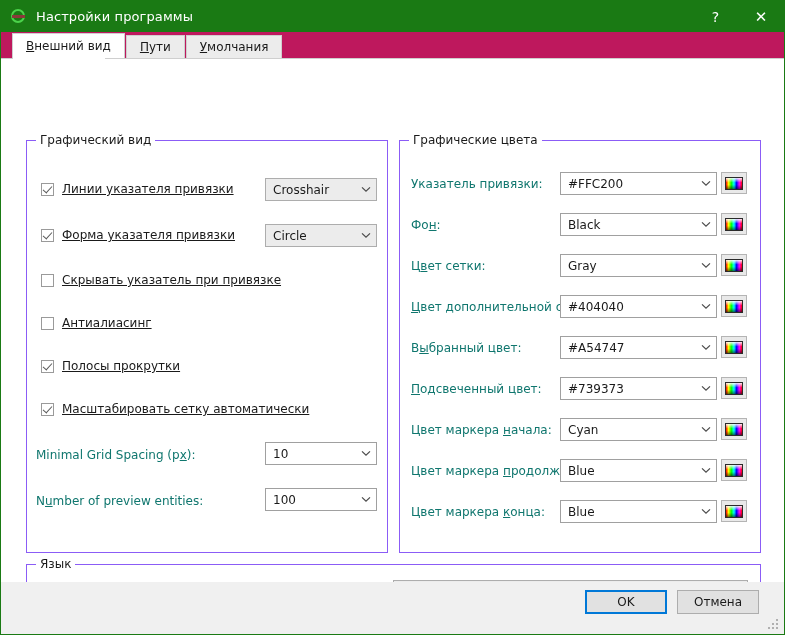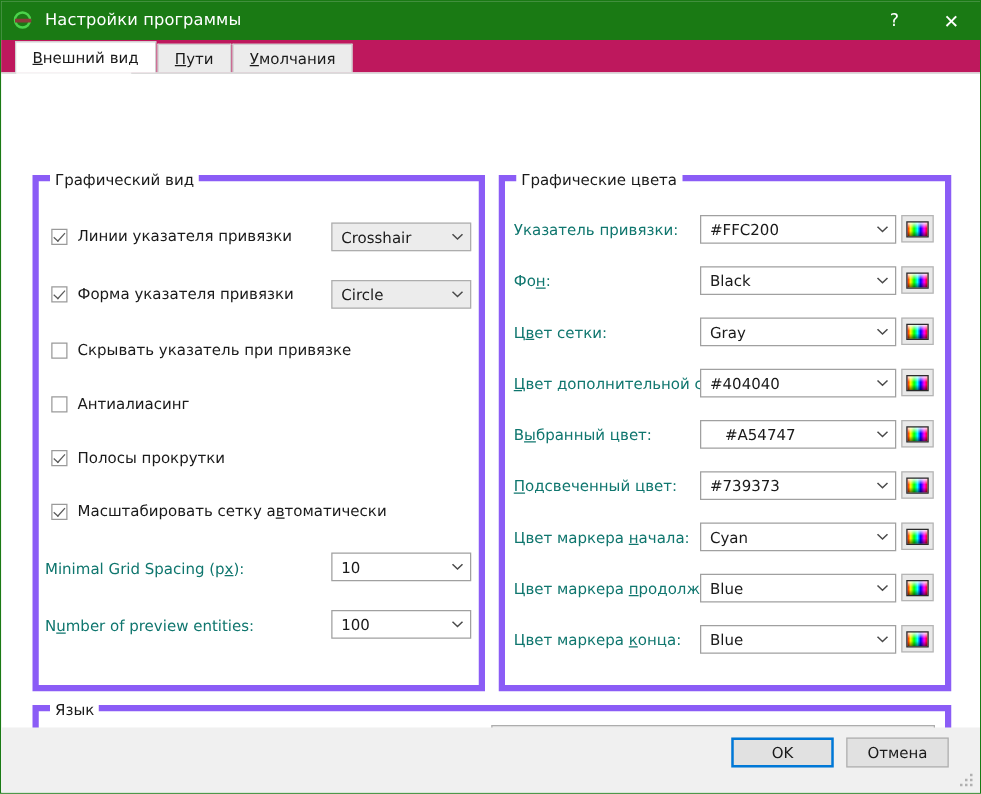--- a/index.html
+++ b/index.html
@@ -119,21 +119,21 @@
     position: absolute;
     left: 12px; top: -1px;
     width: 92px; height: 1px;
     background: #ffffff;
     z-index: 4;
   }
 
   
   .groupbox {
     position: absolute;
-    border: 5px solid #8b5cf6;
+    border: 1px solid #8b5cf6;
     box-sizing: border-box;
     padding-left: 39px;
   }
   .groupbox > .legend {
     position: absolute;
     top: -8px; left: 9px;
     background: #ffffff;
     padding: 0 4px;
     font-size: 12px;
     color: #1a1a1a;
@@ -162,21 +162,21 @@
   }
   .cb.checked::after {
     content: "";
     position: absolute;
     left: 3px; top: 0px;
     width: 4px; height: 8px;
     border: solid #5a5a5a;
     border-width: 0 1.6px 1.6px 0;
     transform: rotate(42deg);
   }
-  .cb-label { font-size: 12px; color: #1a1a1a; white-space: nowrap; }
+  .cb-label { font-size: 12px; color: #1a1a1a; white-space: nowrap; text-decoration: underline; }
   .cb-label u { text-decoration: underline; }
 
   
   .combo {
     position: absolute;
     height: 23px;
     box-sizing: border-box;
     border: 1px solid #a0a0a0;
     background: #ffffff;
     display: flex;
@@ -417,21 +417,21 @@
           <svg width="10" height="7" viewBox="0 0 10 7">
             <path d="M1 1.4 L5 5.2 L9 1.4" fill="none" stroke="#4a4a4a" stroke-width="1.2"></path>
           </svg>
         </div>
     </div>
     <div class="colorbtn" style="left:720px; top:236px;">
         <div class="sw"></div>
       </div>
 
     <div class="fieldlabel" style="left:410px; top:282px;"><span>В</span><u>ы</u><span>бранный цвет:</span></div>
-    <div class="combo" style="left:559px; top:277px; width:157px;padding-left:12px;">
+    <div class="combo" style="left:559px; top:277px; width:157px;">
       <div class="val">#A54747</div>
       <div class="arrow">
           <svg width="10" height="7" viewBox="0 0 10 7">
             <path d="M1 1.4 L5 5.2 L9 1.4" fill="none" stroke="#4a4a4a" stroke-width="1.2"></path>
           </svg>
         </div>
     </div>
     <div class="colorbtn" style="left:720px; top:277px;">
         <div class="sw"></div>
       </div>

